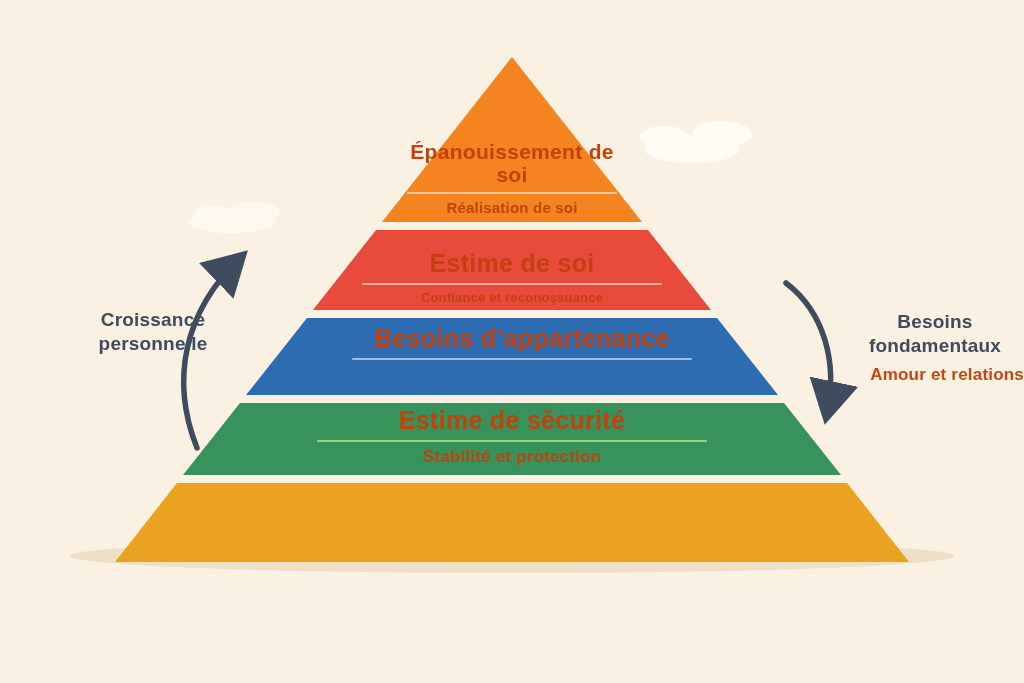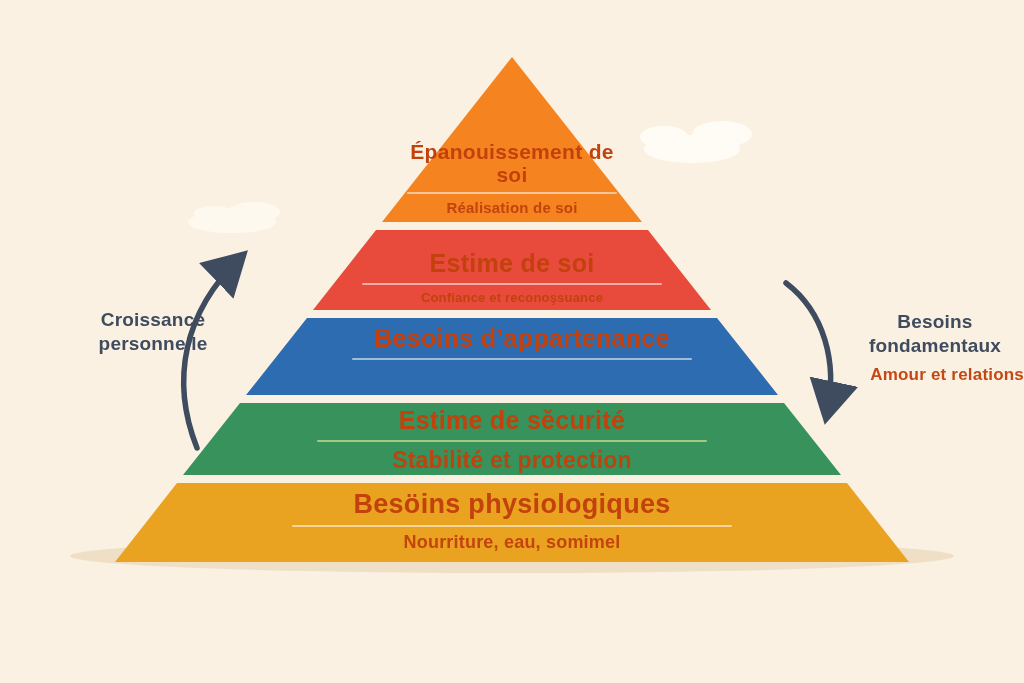--- a/index.html
+++ b/index.html
@@ -40,21 +40,21 @@
     height: 2px; margin: 6px auto 5px auto;
     background: rgba(255,255,255,.55); border-radius: 2px;
   }
   .lab-1 { top: 141px; } .lab-1 .title { font-size: 21px; max-width: 220px; margin: 0 auto; }
   .lab-1 .divider { width: 210px; } .lab-1 .subtitle { font-size: 15px; }
   .lab-2 { top: 250px; } .lab-2 .title { font-size: 25px; }
   .lab-2 .divider { width: 300px; } .lab-2 .subtitle { font-size: 13px; }
   .lab-3 { top: 325px; padding-left: 20px; } .lab-3 .title { font-size: 25px; }
   .lab-3 .divider { width: 340px; } .lab-3 .subtitle { font-size: 17px; text-align: right; }
   .lab-4 { top: 407px; } .lab-4 .title { font-size: 25px; }
-  .lab-4 .divider { width: 390px; background: rgba(235,240,160,.6); } .lab-4 .subtitle { font-size: 23px; }
+  .lab-4 .divider { width: 390px; background: rgba(235,240,160,.6); } .lab-4 .subtitle { font-size: 17px; }
   .lab-5 { top: 490px; } .lab-5 .title { font-size: 27px; }
   .lab-5 .divider { width: 440px; } .lab-5 .subtitle { font-size: 18px; }
   
   .side-label {
     position: absolute; z-index: 4;
     width: 190px; text-align: center;
     color: var(--arrow); font-weight: bold;
     font-size: 19px; line-height: 1.25; letter-spacing: .2px;
   }
   .side-left  { left: 58px;  top: 308px; }
@@ -108,22 +108,17 @@
   <div class="label lab-3">
     <div class="title">Besoins d’appartenance</div>
     <div class="divider"></div>
     <div class="subtitle">Amour et relations</div>
   </div>
   <div class="label lab-4">
     <div class="title">Estime de sěcurité</div>
     <div class="divider"></div>
     <div class="subtitle">Stabilité et protection</div>
   </div>
-  <div class="label lab-5">
-    <div class="title">Besöins physiologiques</div>
-    <div class="divider"></div>
-    <div class="subtitle">Nourriture, eau, somimel</div>
-  </div>
 
   <div class="side-label side-left">Croissance personnelle</div>
   <div class="side-label side-right">Besoins fondamentaux</div>
 
 </div>
 
 </body></html>

